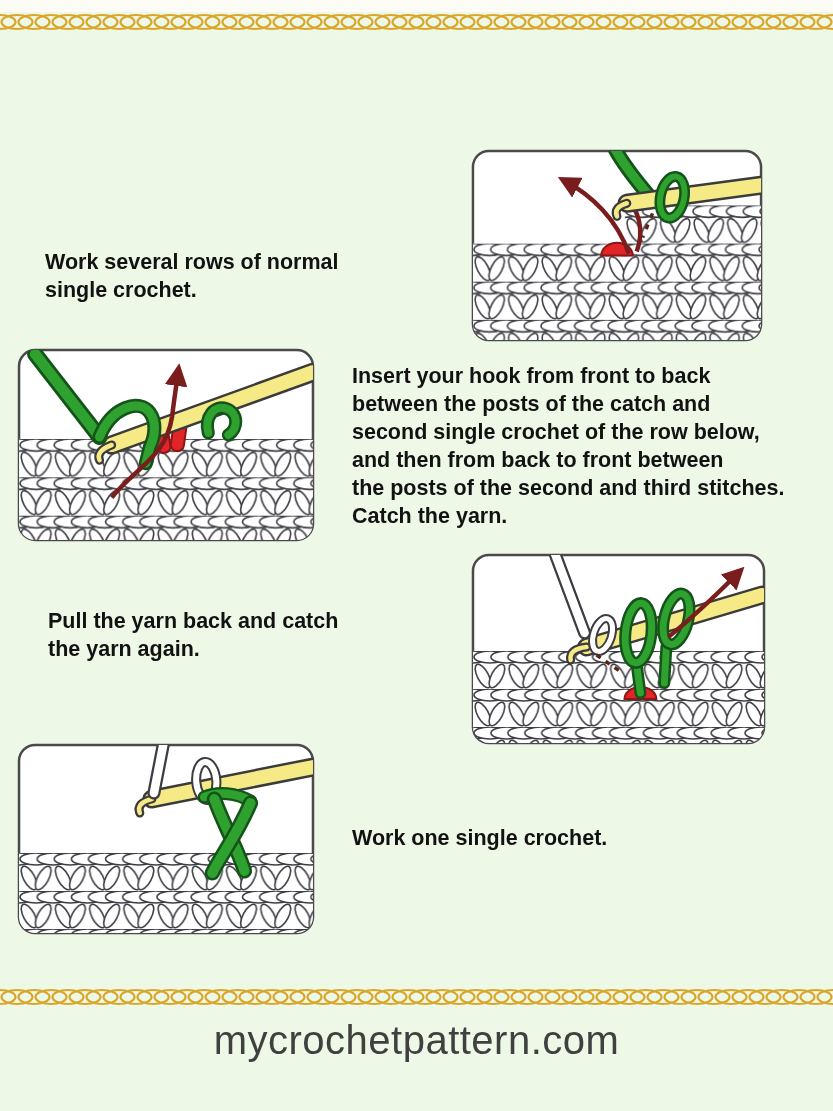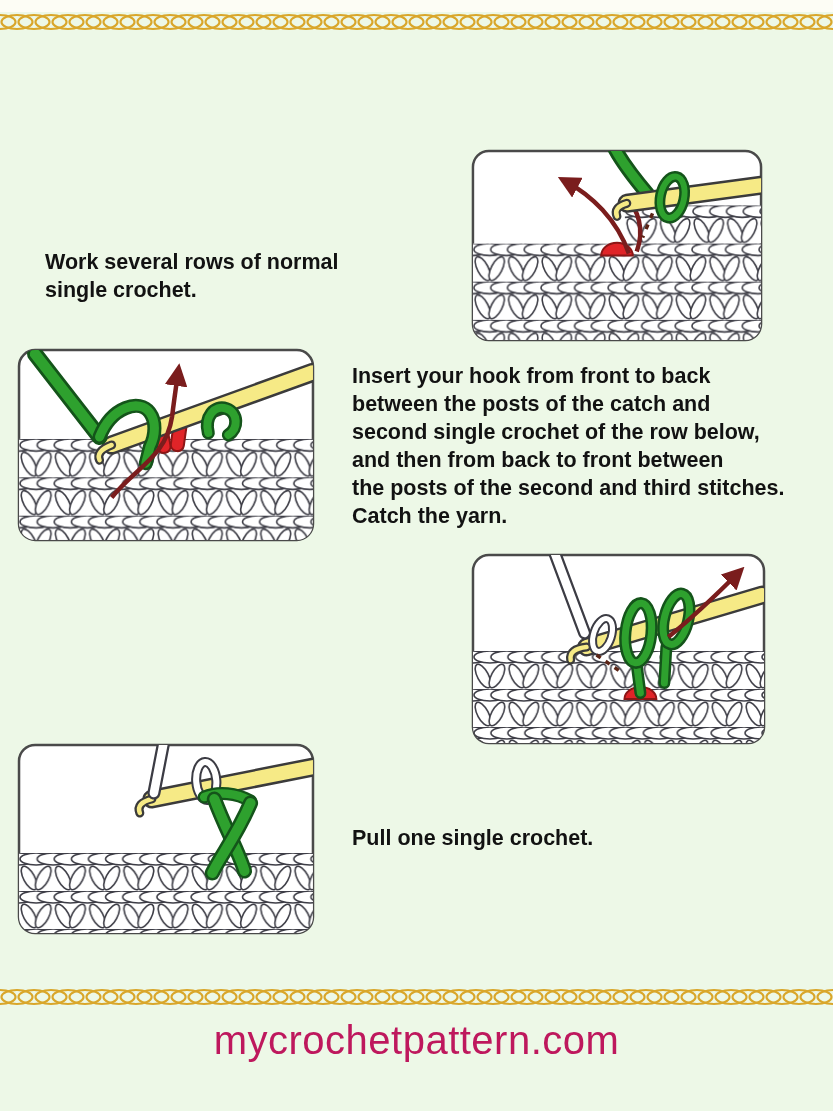--- a/index.html
+++ b/index.html
@@ -35,21 +35,21 @@
   .i2{left:15px;top:346px;width:302px;height:198px;}
   .i3{left:469px;top:551px;width:299px;height:196px;}
   .i4{left:15px;top:741px;width:302px;height:196px;}
   .illo svg{width:100%;height:100%;display:block;}
   .footer{
     position:absolute;top:1018px;left:0;width:100%;
     text-align:center;
     font-size:40px;font-weight:400;letter-spacing:0.5px;
     color:#2f9e3b;
   }
-  .footer a{color:#be185d;text-decoration:none;}
+  .footer a{color:#404040;text-decoration:none;}
   .defs-holder{position:absolute;width:0;height:0;overflow:hidden;}
 </style>
 </head>
 <body>
 
 <div class="page">
 
   <div class="defs-holder">
     <svg width="0" height="0">
       <defs>
@@ -147,20 +147,22 @@
       </g>
     </svg>
   </div>
   <div class="step-text t2">Insert your hook from front to back
 between the posts of the catch and
 second single crochet of the row below,
 and then from back to front between
 the posts of the second and third stitches.
 Catch the yarn.</div>
 
+  <div class="step-text t3">Pull the yarn back and catch
+the yarn again.</div>
   <div class="illo i3">
     <svg viewBox="0 0 300 196" preserveAspectRatio="none">
       <defs>
           <clipPath id="c3">
             <rect x="4" y="4" width="292" height="188" rx="16"></rect>
           </clipPath>
         </defs>
       <rect x="4" y="4" width="292" height="188" rx="16" fill="#ffffff" stroke="#4a4a4a" stroke-width="2.5"></rect>
       <g clip-path="url(#c3)">
         <g transform="translate(4,100)">
@@ -211,21 +213,21 @@
         <ellipse cx="190" cy="40" rx="10" ry="19" transform="rotate(-4 190 40)" fill="none" stroke="#ffffff" stroke-width="6"></ellipse>
         <path d="M188 56 C202 50 220 52 234 60" stroke="#14541a" stroke-width="13" fill="none" stroke-linecap="round"></path>
         <path d="M188 56 C202 50 220 52 234 60" stroke="#2ea12e" stroke-width="8.5" fill="none" stroke-linecap="round"></path>
         <path d="M198 58 C210 90 222 110 228 130" stroke="#14541a" stroke-width="15" fill="none" stroke-linecap="round"></path>
         <path d="M198 58 C210 90 222 110 228 130" stroke="#2ea12e" stroke-width="10" fill="none" stroke-linecap="round"></path>
         <path d="M234 62 C220 95 204 115 196 132" stroke="#14541a" stroke-width="15" fill="none" stroke-linecap="round"></path>
         <path d="M234 62 C220 95 204 115 196 132" stroke="#2ea12e" stroke-width="10" fill="none" stroke-linecap="round"></path>
       </g>
     </svg>
   </div>
-  <div class="step-text t4">Pull one single crochet.</div>
+  <div class="step-text t4">Work one single crochet.</div>
 
   <svg class="chain chain-bottom">
     <rect width="100%" height="22" fill="url(#chainA)"></rect>
     <rect width="100%" height="22" fill="url(#chainB)"></rect>
   </svg>
 
   <div class="footer">
     <a href="#">mycrochetpattern.com</a>
   </div>
 

